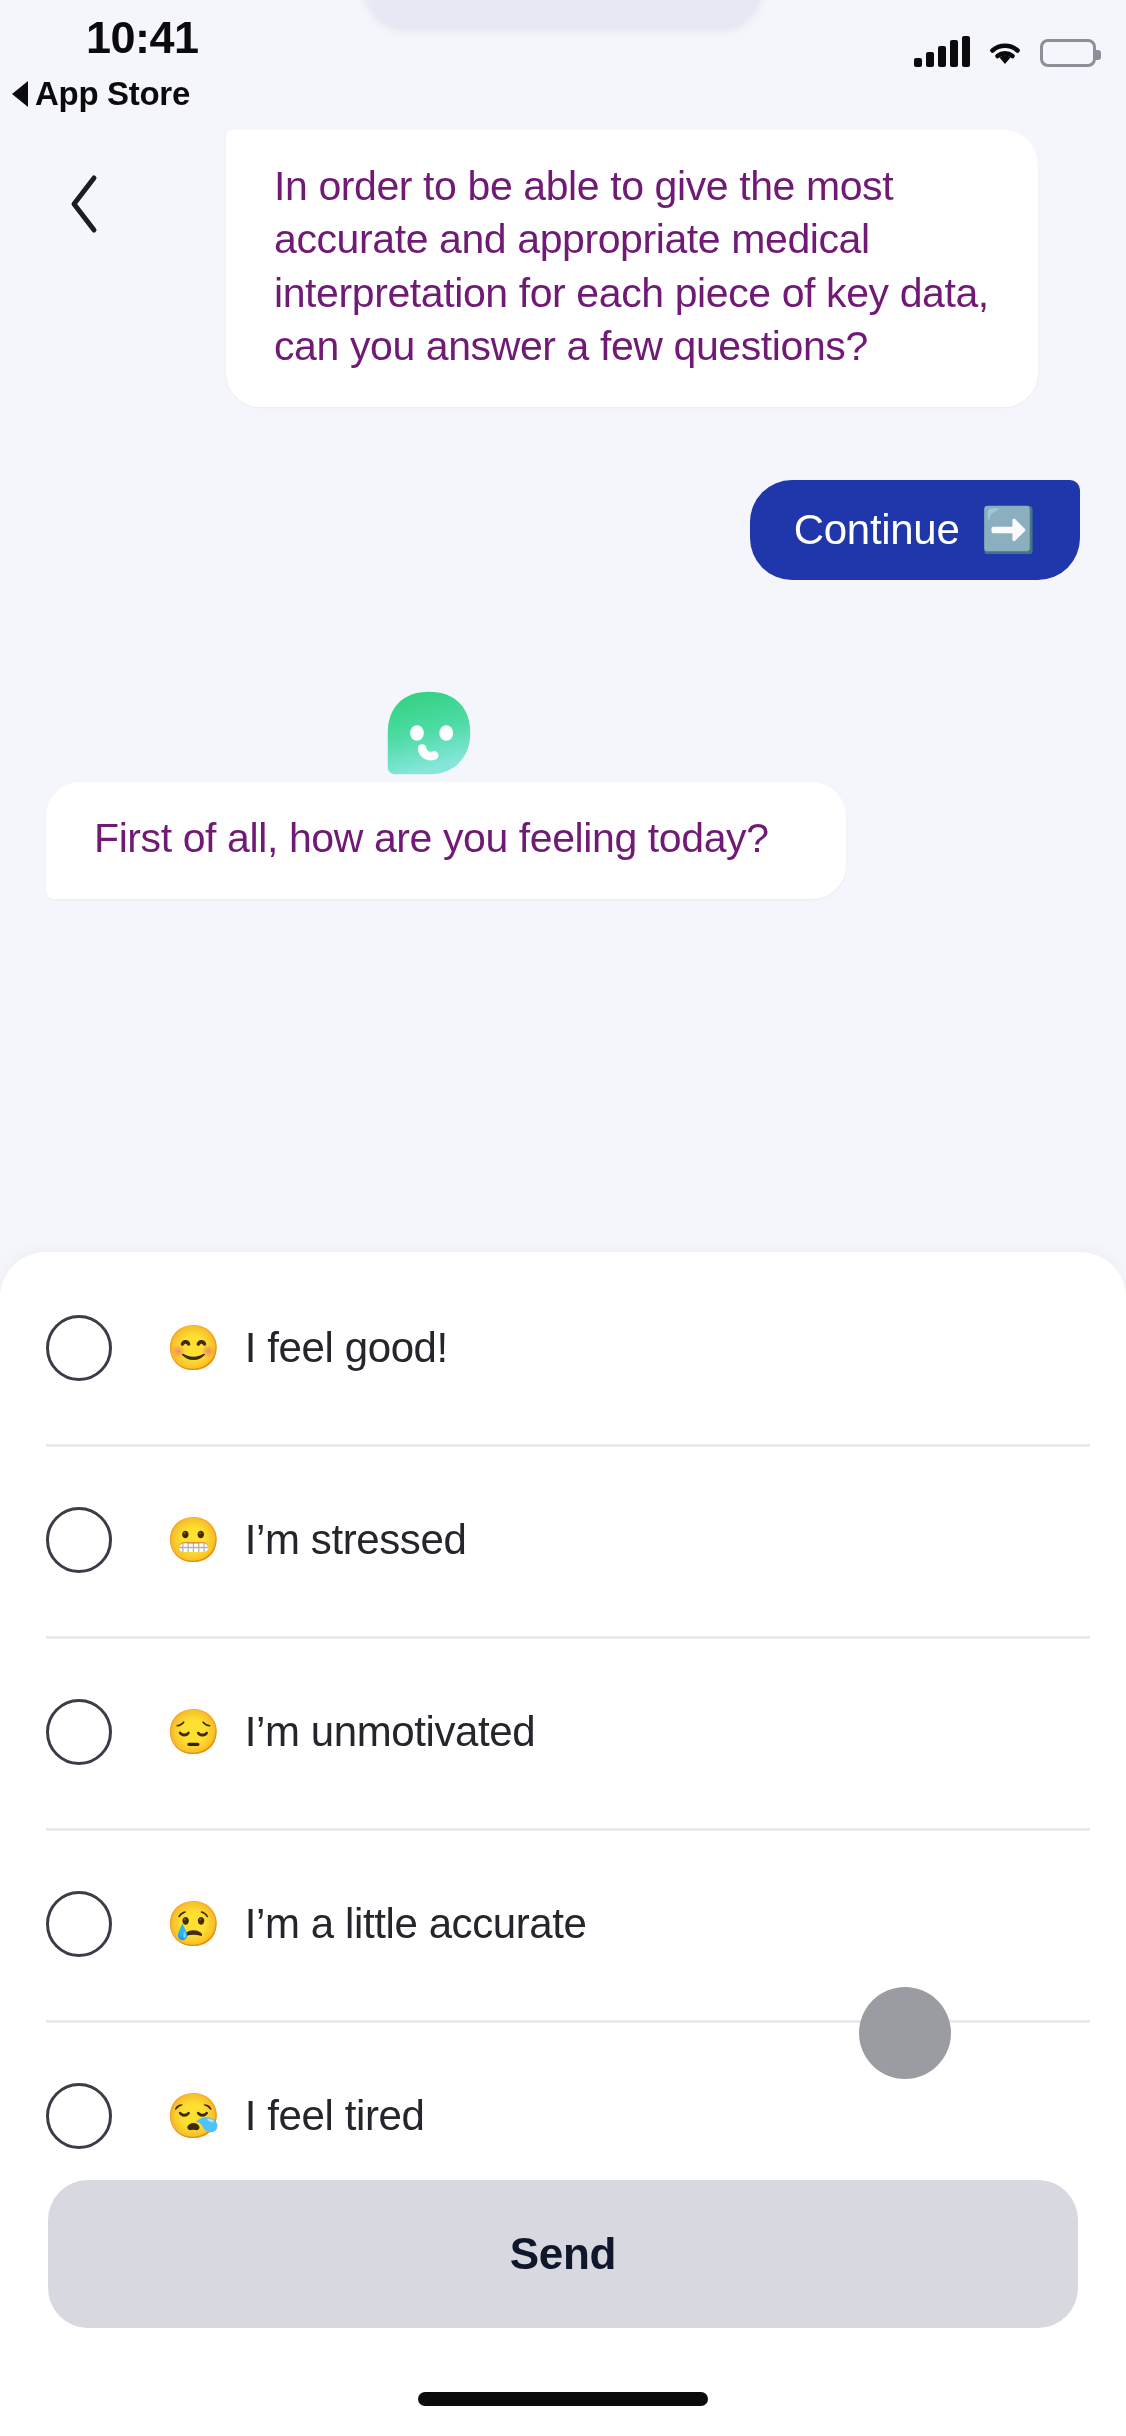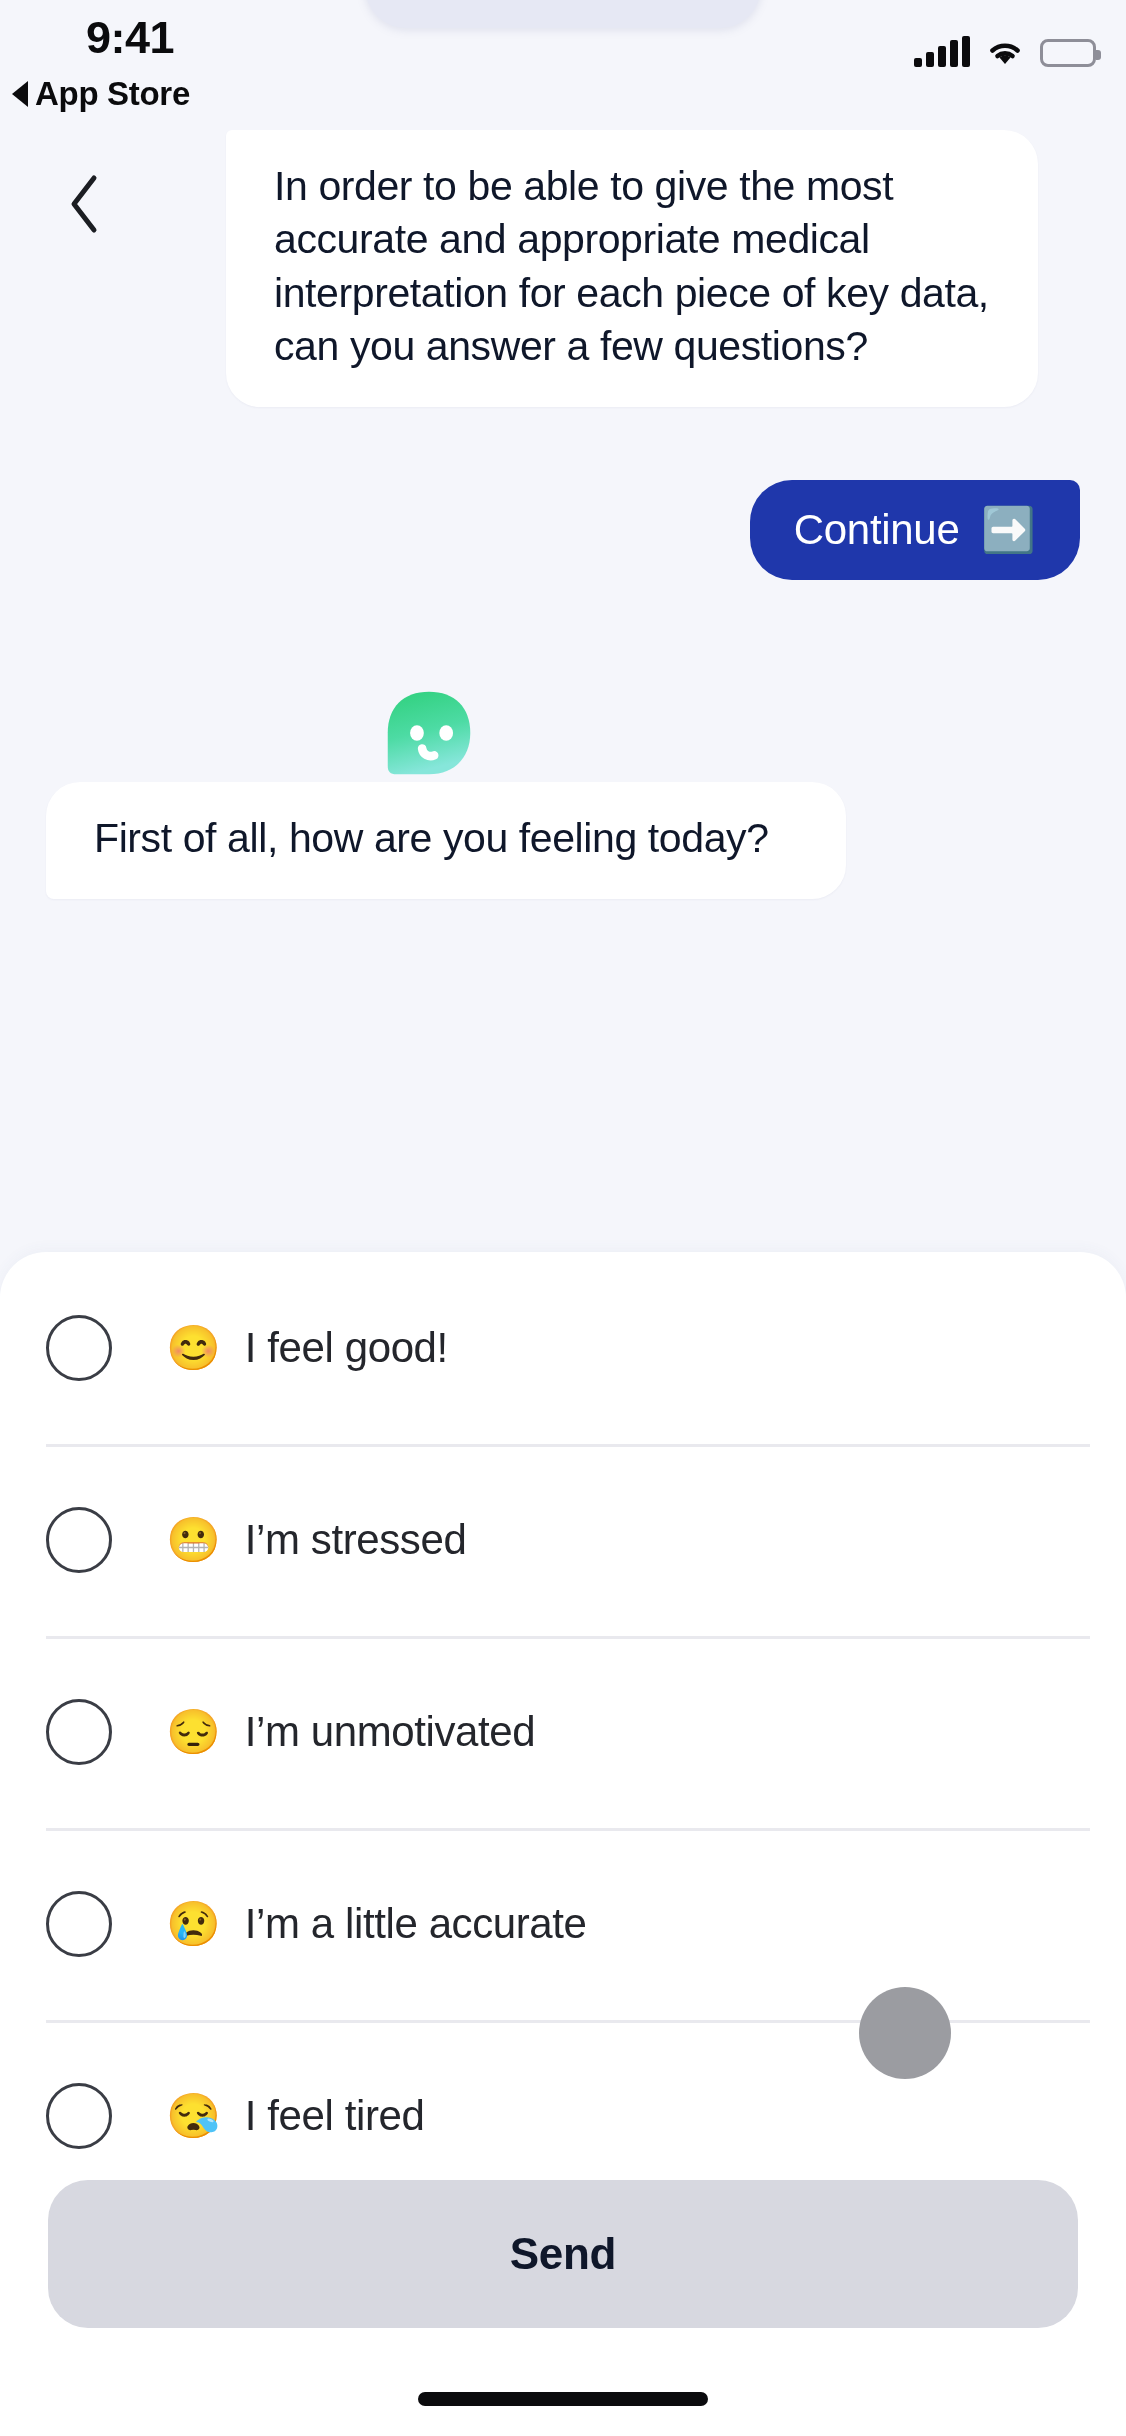--- a/index.html
+++ b/index.html
@@ -136,21 +136,21 @@
   }
 
   .bubble-row { position: absolute; display: flex; align-items: flex-end; }
 
   .bubble {
     background: #ffffff;
     border-radius: 34px;
     padding: 30px 48px 34px 48px;
     font-size: 41px;
     line-height: 1.30;
-    color: #0f172a;
+    color: #701a75;
     letter-spacing: -0.4px;
     box-shadow: 0 1px 2px rgba(60,64,110,0.05);
   }
 
   
   .bubble--first {
     border-top-left-radius: 6px;
   }
 
   .row-q1 { top: 20px; left: 226px; width: 812px; }
@@ -295,21 +295,21 @@
   }
 </style>
 </head>
 <body>
 
 <div class="screen">
 
   <div class="notch-pill"></div>
 
   <div class="status-bar">
-    <div class="status-time">9:41</div>
+    <div class="status-time">10:41</div>
 
     <div class="status-backlink">
       <span class="tri"></span>
       <span>App Store</span>
     </div>
 
     <div class="status-icons">
       <span class="bars">
         <i></i>
           <i></i>

